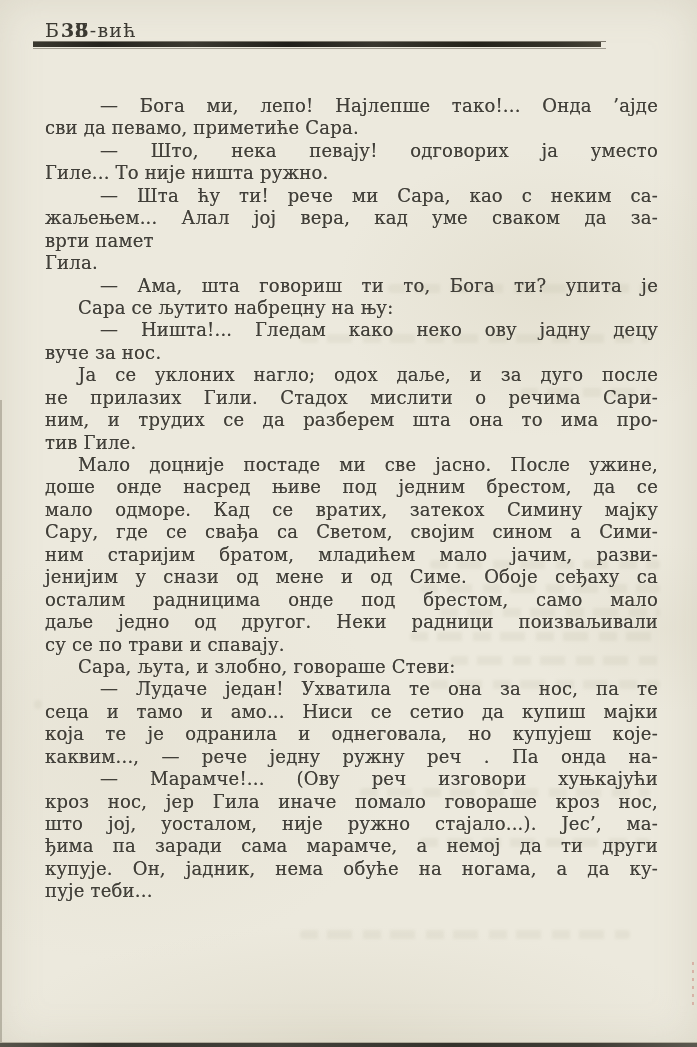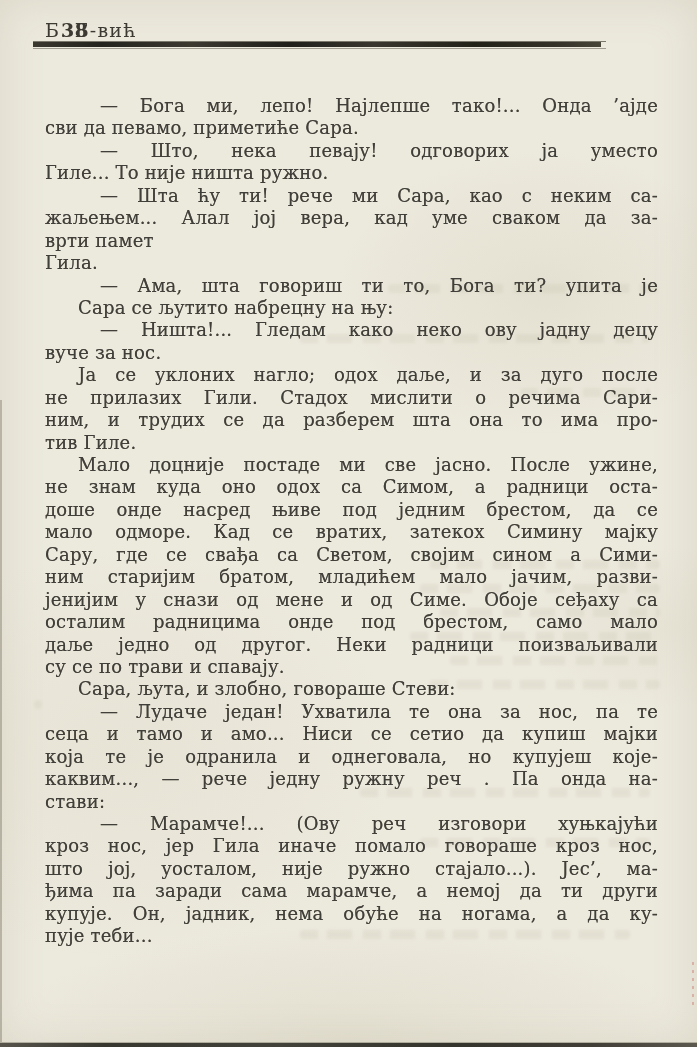--- a/index.html
+++ b/index.html
@@ -116,35 +116,33 @@
       <div class="line last">Гила.</div>
       <div class="line first-d">— Ама, шта говориш ти то, Бога ти? упита је</div>
       <div class="line first-p last">Сара се љутито набрецну на њу:</div>
       <div class="line first-d">— Ништа!... Гледам како неко ову јадну децу</div>
       <div class="line last">вуче за нос.</div>
       <div class="line first-p">Ја се уклоних нагло; одох даље, и за дуго после</div>
       <div class="line">не прилазих Гили. Стадох мислити о речима Сари-</div>
       <div class="line">ним, и трудих се да разберем шта она то има про-</div>
       <div class="line last">тив Гиле.</div>
       <div class="line first-p">Мало доцније постаде ми све јасно. После ужине,</div>
-      <div class="line">не знам куда оно одох са Симом, а радници оста-</div>
       <div class="line">доше онде насред њиве под једним брестом, да се</div>
       <div class="line">мало одморе. Кад се вратих, затекох Симину мајку</div>
       <div class="line">Сару, где се свађа са Светом, својим сином а Сими-</div>
       <div class="line">ним старијим братом, младићем мало јачим, разви-</div>
       <div class="line">јенијим у снази од мене и од Симе. Обоје сеђаху са</div>
       <div class="line">осталим радницима онде под брестом, само мало</div>
       <div class="line">даље једно од другог. Неки радници поизваљивали</div>
       <div class="line last">су се по трави и спавају.</div>
       <div class="line first-p last">Сара, љута, и злобно, говораше Стеви:</div>
       <div class="line first-d">— Лудаче један! Ухватила те она за нос, па те</div>
       <div class="line">сеца и тамо и амо... Ниси се сетио да купиш мајки</div>
       <div class="line">која те је одранила и однеговала, но купујеш које-</div>
       <div class="line">каквим..., — рече једну ружну реч . Па онда на-</div>
-      <div class="line last">стави:</div>
       <div class="line first-d">— Марамче!... (Ову реч изговори хуњкајући</div>
       <div class="line">кроз нос, јер Гила иначе помало говораше кроз нос,</div>
       <div class="line">што јој, уосталом, није ружно стајало...). Јес’, ма-</div>
       <div class="line">ђима па заради сама марамче, а немој да ти други</div>
       <div class="line">купује. Он, јадник, нема обуће на ногама, а да ку-</div>
       <div class="line last">пује теби...</div>
     </div>
 
   <div class="left-crease"></div>
   <div class="bottom-edge"></div>

